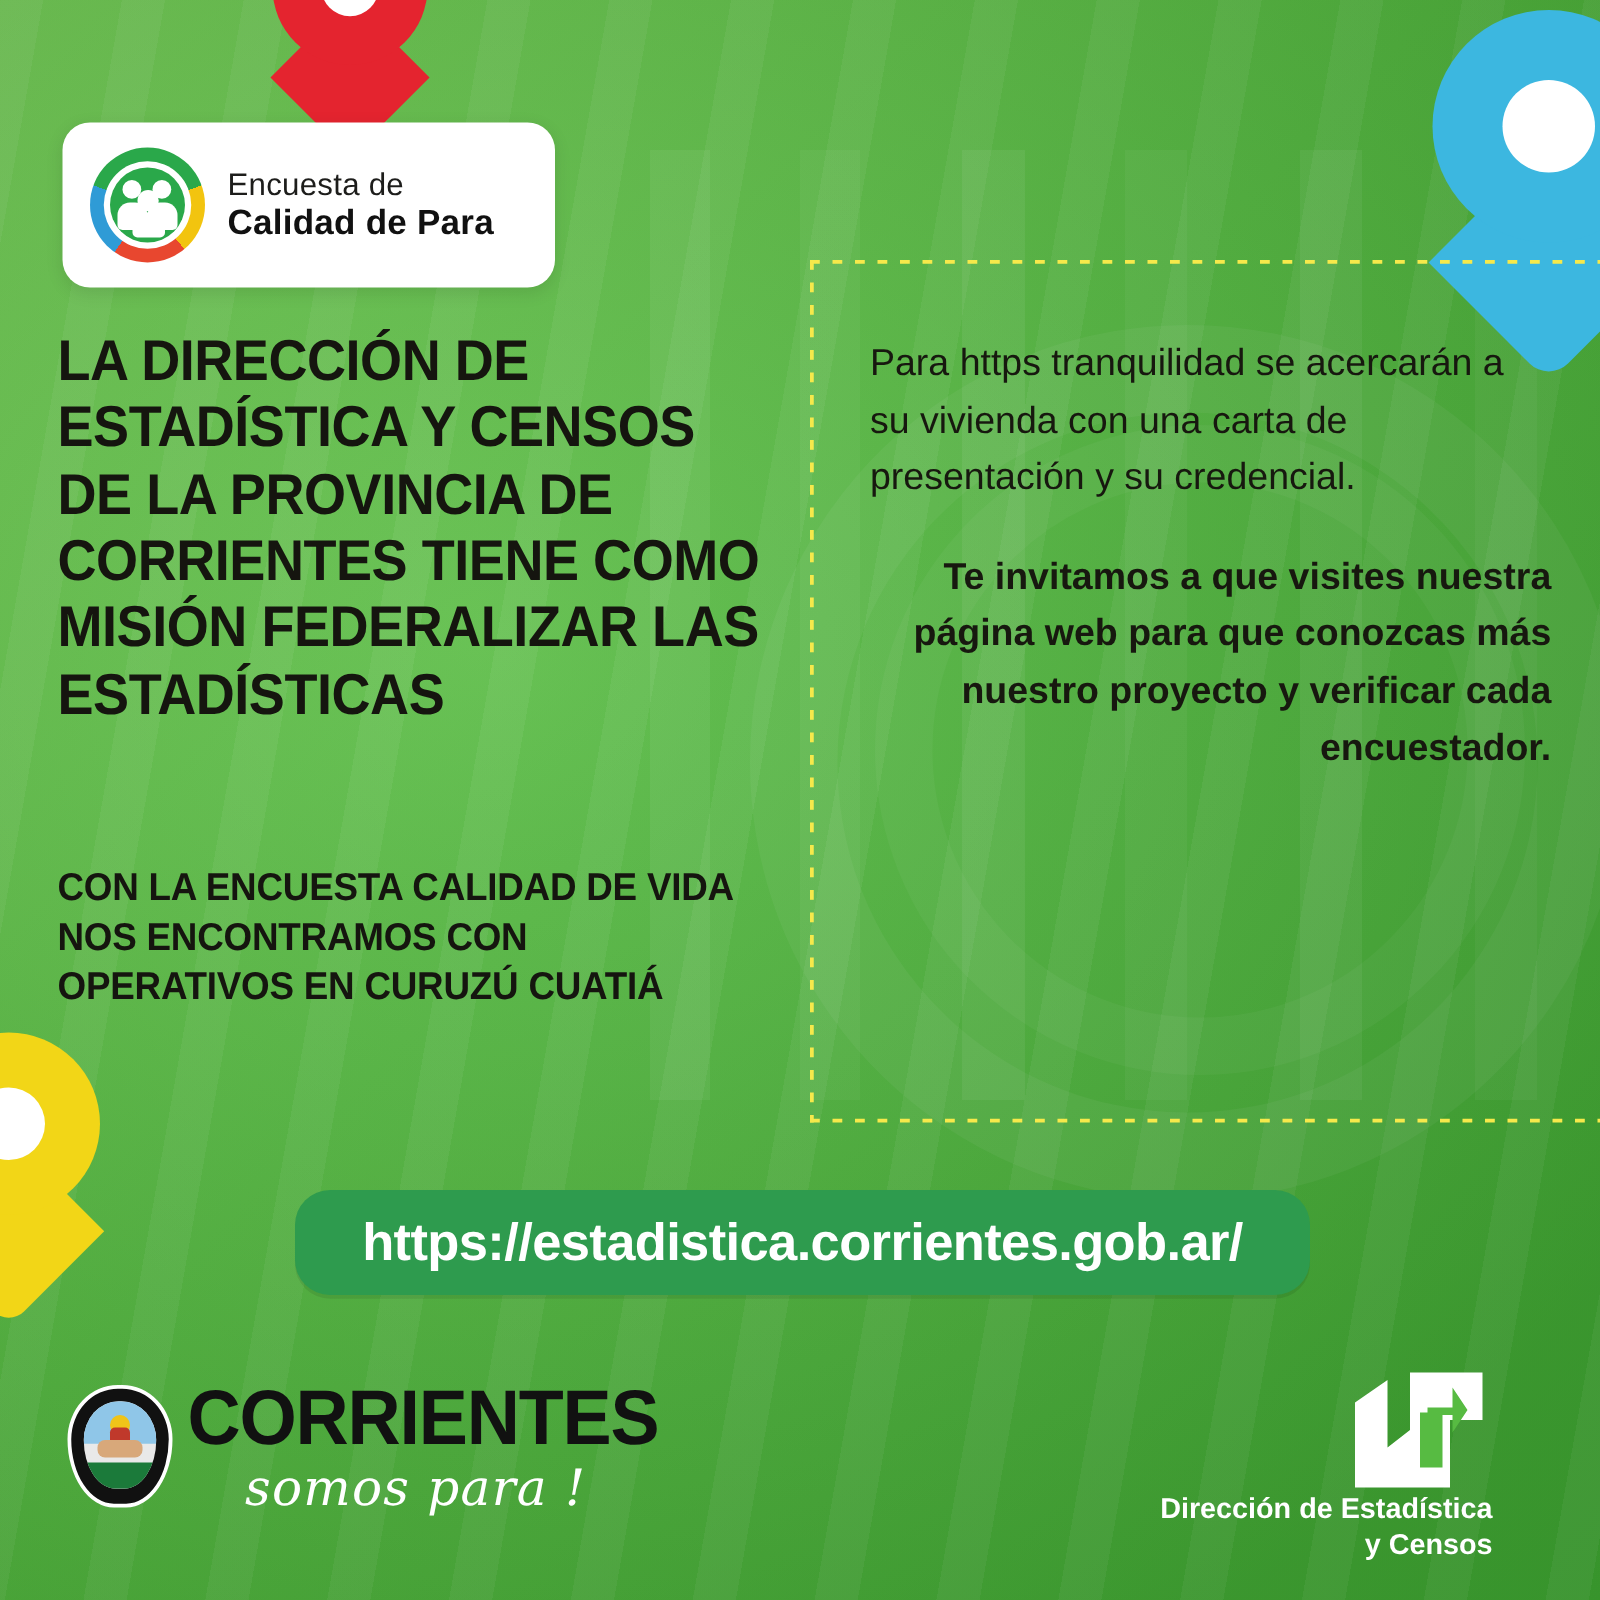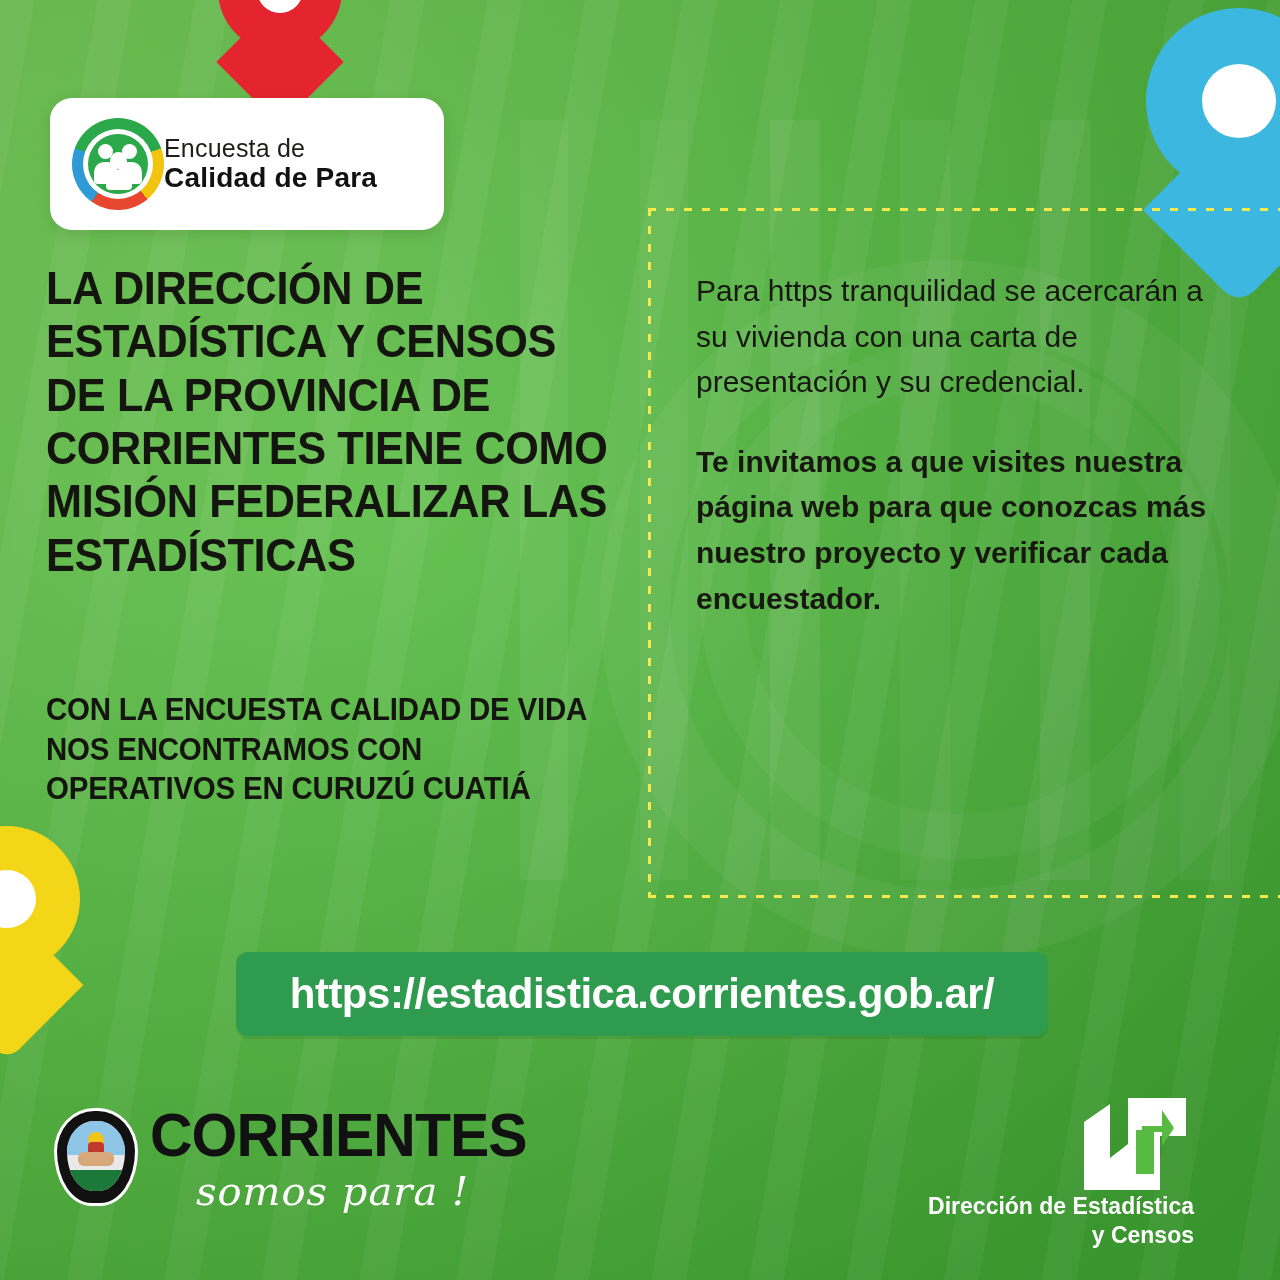--- a/index.html
+++ b/index.html
@@ -95,21 +95,21 @@
   #pin-yellow .head { background: #f2d617; }
   #pin-yellow .dot { width: 58px; height: 58px; }
   #pin-yellow .tail { width: 108px; height: 108px; background: #f2d617; }
 
   
   .logo-card {
     position: absolute; left: 50px; top: 98px;
     width: 394px; height: 132px;
     background: #ffffff;
     border-radius: 22px;
-    display: flex; align-items: center; gap: 0;
+    display: flex; align-items: center; gap: 18px;
     padding: 0 22px;
     box-shadow: 0 4px 14px rgba(0,0,0,0.10);
   }
   .logo-mark { width: 92px; height: 92px; position: relative; flex: 0 0 auto; }
   .logo-mark .ring {
     position: absolute; inset: 0; border-radius: 50%;
     background: conic-gradient(
       #2aa84a 0deg 70deg,
       #f2c40f 70deg 140deg,
       #e8472f 140deg 215deg,
@@ -181,28 +181,28 @@
   }
 
   
   .rtext {
     position: absolute; left: 696px; top: 268px; width: 545px;
     color: #17180f;
     font-size: 30px;
     line-height: 1.52;
   }
   .rtext p { margin-bottom: 34px; }
-  .rtext p.bold { font-weight: 700; margin-bottom: 0; }
+  .rtext p.bold { font-weight: 700; margin-bottom: 0; text-align: right; }
 
   
   .urlbar {
     position: absolute; left: 236px; top: 952px;
     width: 812px; height: 84px;
     background: #2e9b4e;
-    border-radius: 12px;
+    border-radius: 28px;
     display: flex; align-items: center; justify-content: center;
     box-shadow: 0 3px 0 rgba(0,0,0,0.08);
   }
   .urlbar span {
     color: #ffffff; font-size: 42px; font-weight: 700; letter-spacing: -0.5px;
   }
 
   
   .shield {
     position: absolute; left: 54px; top: 1108px;

